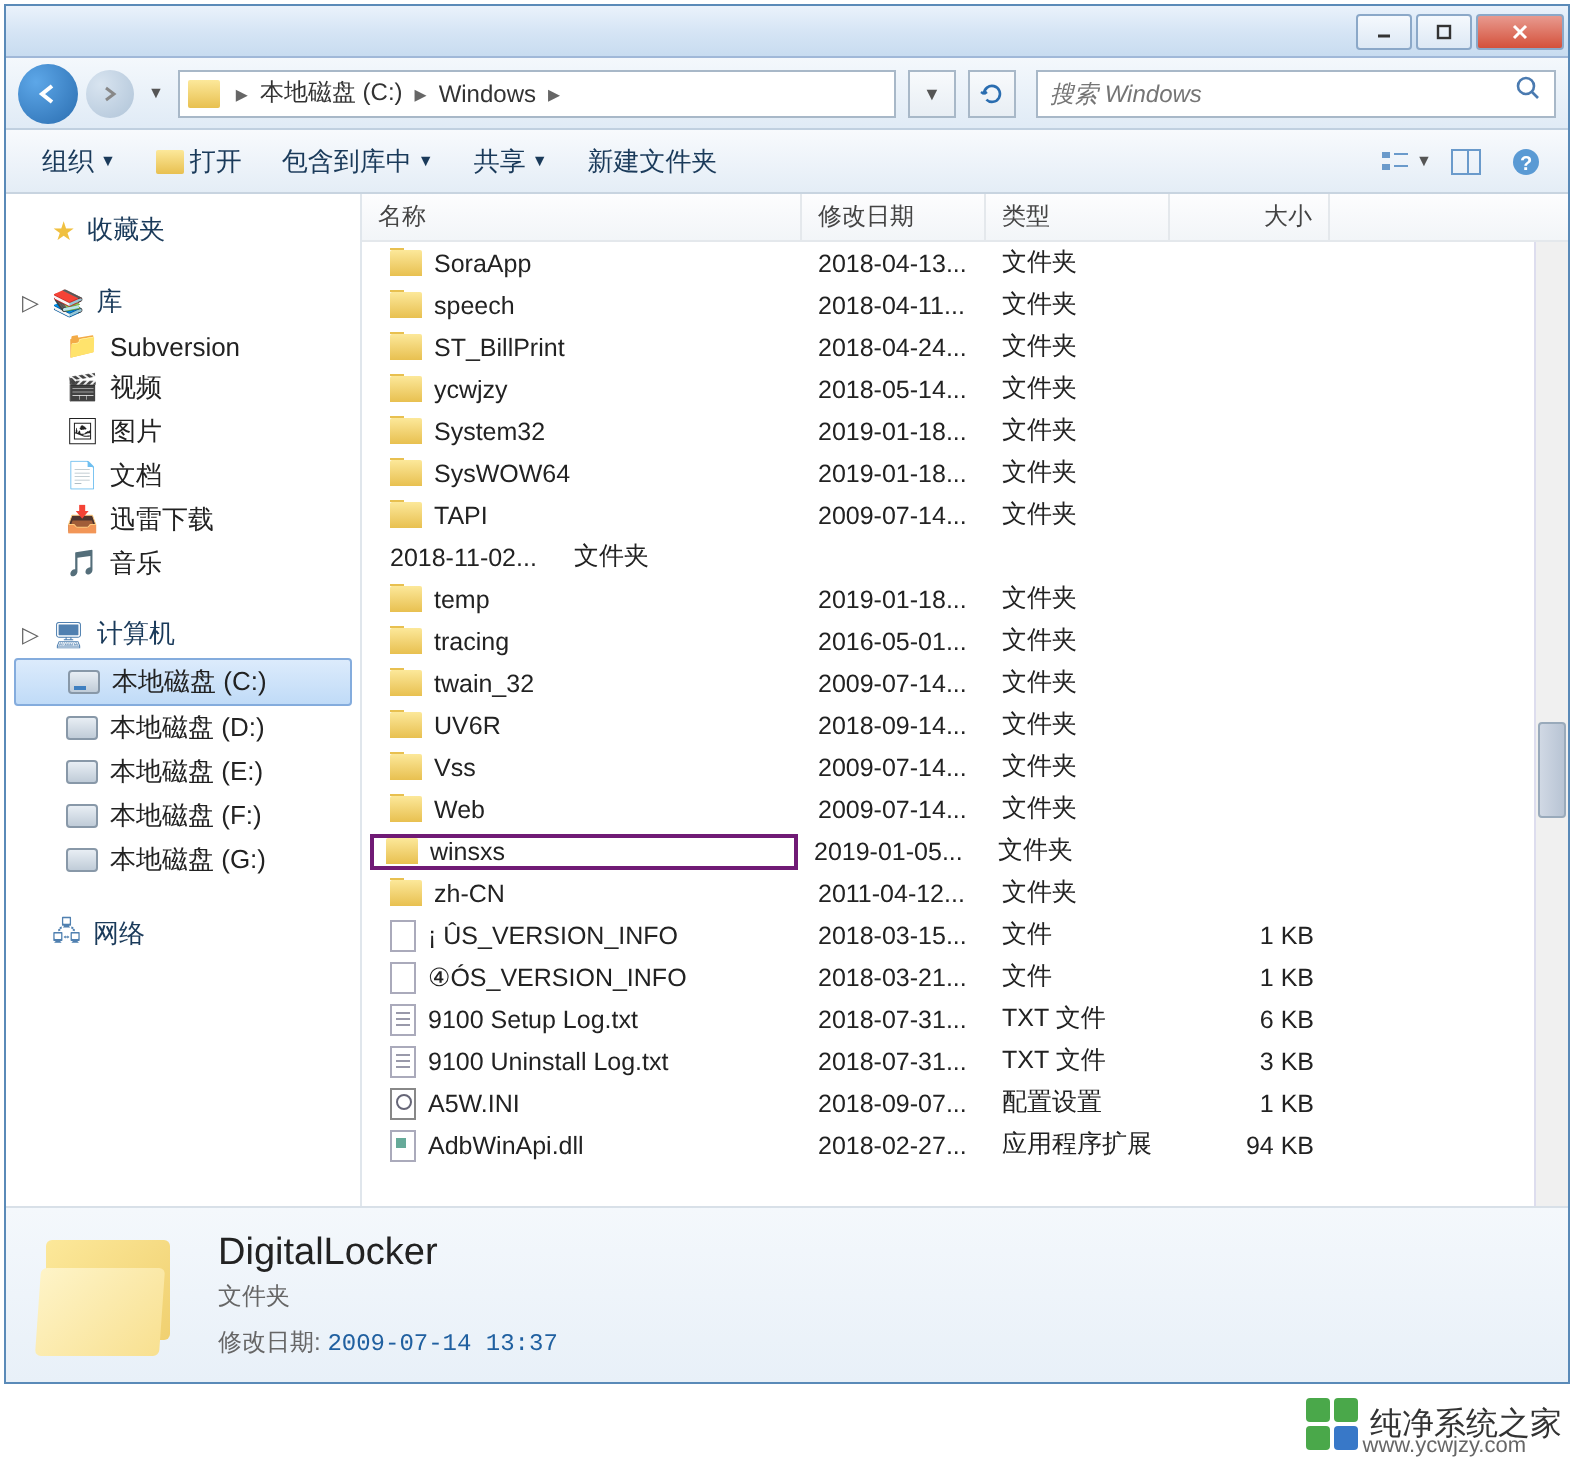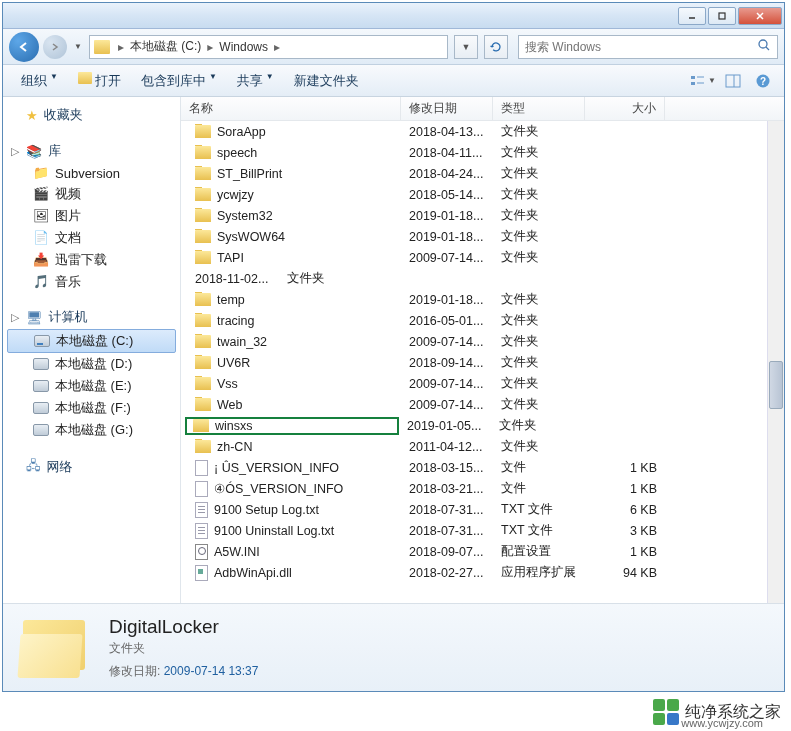--- a/index.html
+++ b/index.html
@@ -19,25 +19,25 @@
 .nav-back svg, .nav-fwd svg { stroke: #fff; }
 
 .address-bar { flex: 1; height: 24px; background: #fff; border: 1px solid #a8b8c8; display: flex; align-items: center; padding: 0 4px; font-size: 12px; }
 .address-icon { width: 16px; height: 14px; background: linear-gradient(to bottom, #fce89a, #e8c050); border-radius: 1px; margin-right: 6px; }
 .address-seg { padding: 0 4px; color: #333; }
 .address-arrow { color: #666; padding: 0 2px; }
 
 .refresh-btn, .down-btn { width: 24px; height: 24px; border: 1px solid #a8b8c8; background: linear-gradient(to bottom, #f8fafc, #e8eef4); display: flex; align-items: center; justify-content: center; margin-left: 2px; }
 
 .search-bar { width: 260px; height: 24px; background: #fff; border: 1px solid #a8b8c8; display: flex; align-items: center; padding: 0 6px; margin-left: 6px; }
-.search-bar input { border: none; outline: none; flex: 1; font-size: 12px; color: #888; background: transparent; }
+.search-bar input { border: none; outline: none; flex: 1; font-size: 12px; font-style: italic; color: #888; background: transparent; }
 .search-icon { color: #4a7ab0; }
 
 .toolbar { height: 32px; background: linear-gradient(to bottom, #f8fafd, #e4edf6); border-bottom: 1px solid #c8d4e0; display: flex; align-items: center; padding: 0 8px; font-size: 13px; color: #1a3a5a; }
-.toolbar-item { padding: 4px 10px; cursor: default; display: flex; gap: 3px; }
+.toolbar-item { padding: 4px 10px; cursor: default; display: flex; align-items: center; gap: 3px; }
 .toolbar-item .dd { font-size: 8px; }
 .toolbar-right { margin-left: auto; display: flex; gap: 4px; }
 .toolbar-icon-btn { width: 26px; height: 22px; display: flex; align-items: center; justify-content: center; }
 
 .content { flex: 1; display: flex; overflow: hidden; }
 
 .sidebar { width: 178px; background: #fff; border-right: 1px solid #e0e6ec; overflow-y: auto; padding: 6px 0; font-size: 13px; }
 .tree-group { margin-bottom: 12px; }
 .tree-header { display: flex; align-items: center; padding: 3px 8px; gap: 6px; color: #1a3a5a; }
 .tree-header .exp { width: 9px; height: 9px; font-size: 11px; color: #666; display: flex; align-items: center; }
@@ -54,21 +54,21 @@
 .filelist { flex: 1; overflow-y: auto; position: relative; background: #fff; }
 .fl-header { display: flex; border-bottom: 1px solid #e4e8ec; font-size: 12px; color: #444; position: sticky; top: 0; background: linear-gradient(to bottom, #fdfdfe, #f2f5f8); height: 24px; align-items: center; }
 .fl-header > div { padding: 4px 8px; border-right: 1px solid #e4e8ec; }
 .col-name { width: 220px; }
 .col-date { width: 92px; }
 .col-type { width: 92px; }
 .col-size { width: 80px; text-align: right; }
 
 .fl-row { display: flex; align-items: center; font-size: 12.5px; color: #222; height: 21px; padding-left: 6px; }
 .fl-row > div { padding: 1px 8px; overflow: hidden; white-space: nowrap; }
-.fl-row.highlighted .name-cell { border: 2px solid #15803d; padding: 0 6px; margin-left: -2px; }
+.fl-row.highlighted .name-cell { border: 2px solid #701a75; padding: 0 6px; margin-left: -2px; }
 .name-cell { width: 214px; display: flex; align-items: center; gap: 6px; }
 .fl-folder-icon { width: 16px; height: 13px; background: linear-gradient(to bottom, #fce89a, #e8c050); border-radius: 1px 1px 0 0; flex-shrink: 0; position: relative; }
 .fl-folder-icon::before { content: ''; position: absolute; top: -2px; left: 0; width: 7px; height: 2px; background: #e8c050; border-radius: 1px 1px 0 0; }
 .fl-file-icon { width: 13px; height: 16px; background: #fff; border: 1px solid #aab; flex-shrink: 0; position: relative; }
 .fl-file-icon.txt::after { content: ''; position: absolute; top: 3px; left: 2px; right: 2px; height: 1px; background: #99a; box-shadow: 0 3px 0 #99a, 0 6px 0 #99a; }
 .fl-file-icon.ini { border-color: #888; }
 .fl-file-icon.ini::before { content: ''; position: absolute; top: 2px; left: 2px; width: 6px; height: 6px; border: 1px solid #667; border-radius: 50%; }
 .fl-file-icon.dll::after { content: ''; position: absolute; top: 3px; left: 2px; width: 5px; height: 5px; background: #6a9; }
 
 .scrolltrack { position: absolute; right: 0; top: 24px; bottom: 0; width: 17px; background: #f0f0f0; border-left: 1px solid #dde; }
@@ -76,21 +76,21 @@
 
 .details-pane { height: 88px; border-top: 1px solid #d8e0e8; background: linear-gradient(to bottom, #f4f8fc, #e8f0f8); display: flex; align-items: center; padding: 8px 16px; gap: 18px; }
 .details-folder-big { width: 72px; height: 60px; position: relative; }
 .details-folder-big .back { position: absolute; width: 62px; height: 50px; background: linear-gradient(135deg, #fce89a, #f0d070); border-radius: 3px; top: 2px; left: 4px; }
 .details-folder-big .front { position: absolute; width: 62px; height: 44px; background: linear-gradient(135deg, #fef4c8, #f8e090); border-radius: 3px; bottom: 0; left: 0; transform: skewX(-4deg); }
 .details-text { font-size: 13px; color: #333; }
 .details-title { font-size: 19px; color: #222; margin-bottom: 2px; }
 .details-sub { color: #666; font-size: 12px; }
 .details-meta { margin-top: 6px; font-size: 12px; color: #555; }
 .details-meta .lbl { color: #666; }
-.details-meta .val { color: #2060a0; }
+.details-meta .val { color: #2060a0; font-family: Liberation Mono, monospace; }
 
 .watermark { position: absolute; right: 10px; bottom: 6px; font-size: 16px; font-weight: normal; color: #333; display: flex; align-items: center; gap: 6px; }
 .watermark-url { position: absolute; right: 14px; bottom: -12px; font-size: 11px; color: #666; }
 .wm-logo { display: grid; grid-template-columns: 12px 12px; grid-template-rows: 12px 12px; gap: 2px; }
 .wm-logo > div { border-radius: 2px; }
 </style>
 </head>
 <body>
 
 <div class="window">

